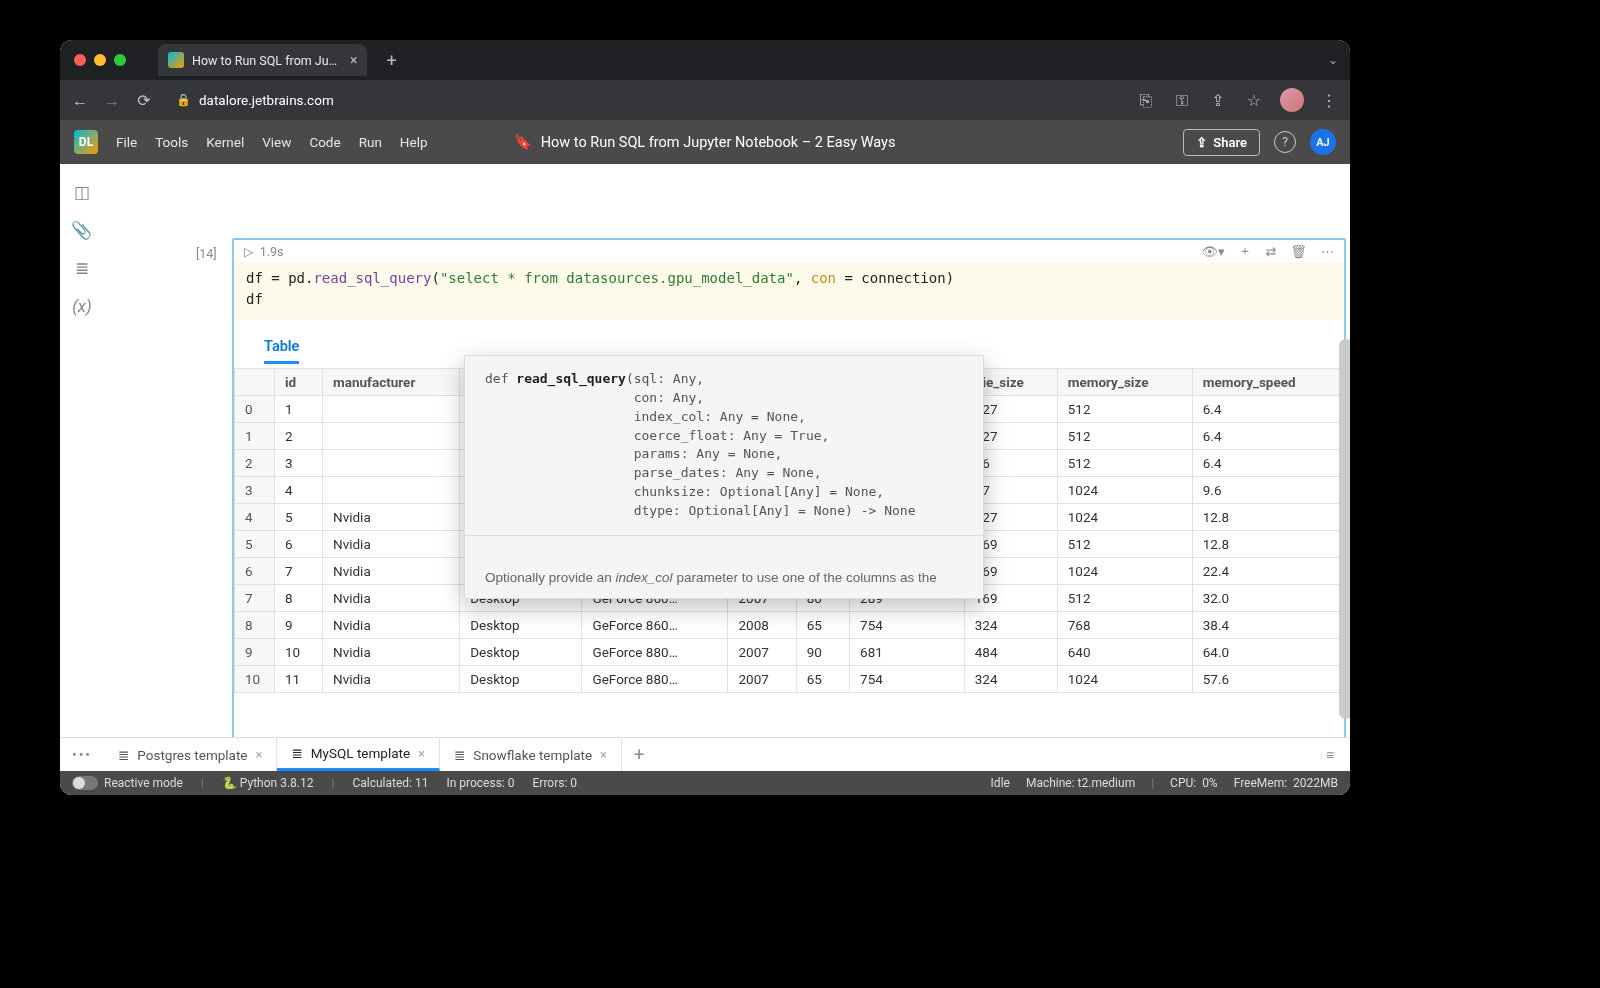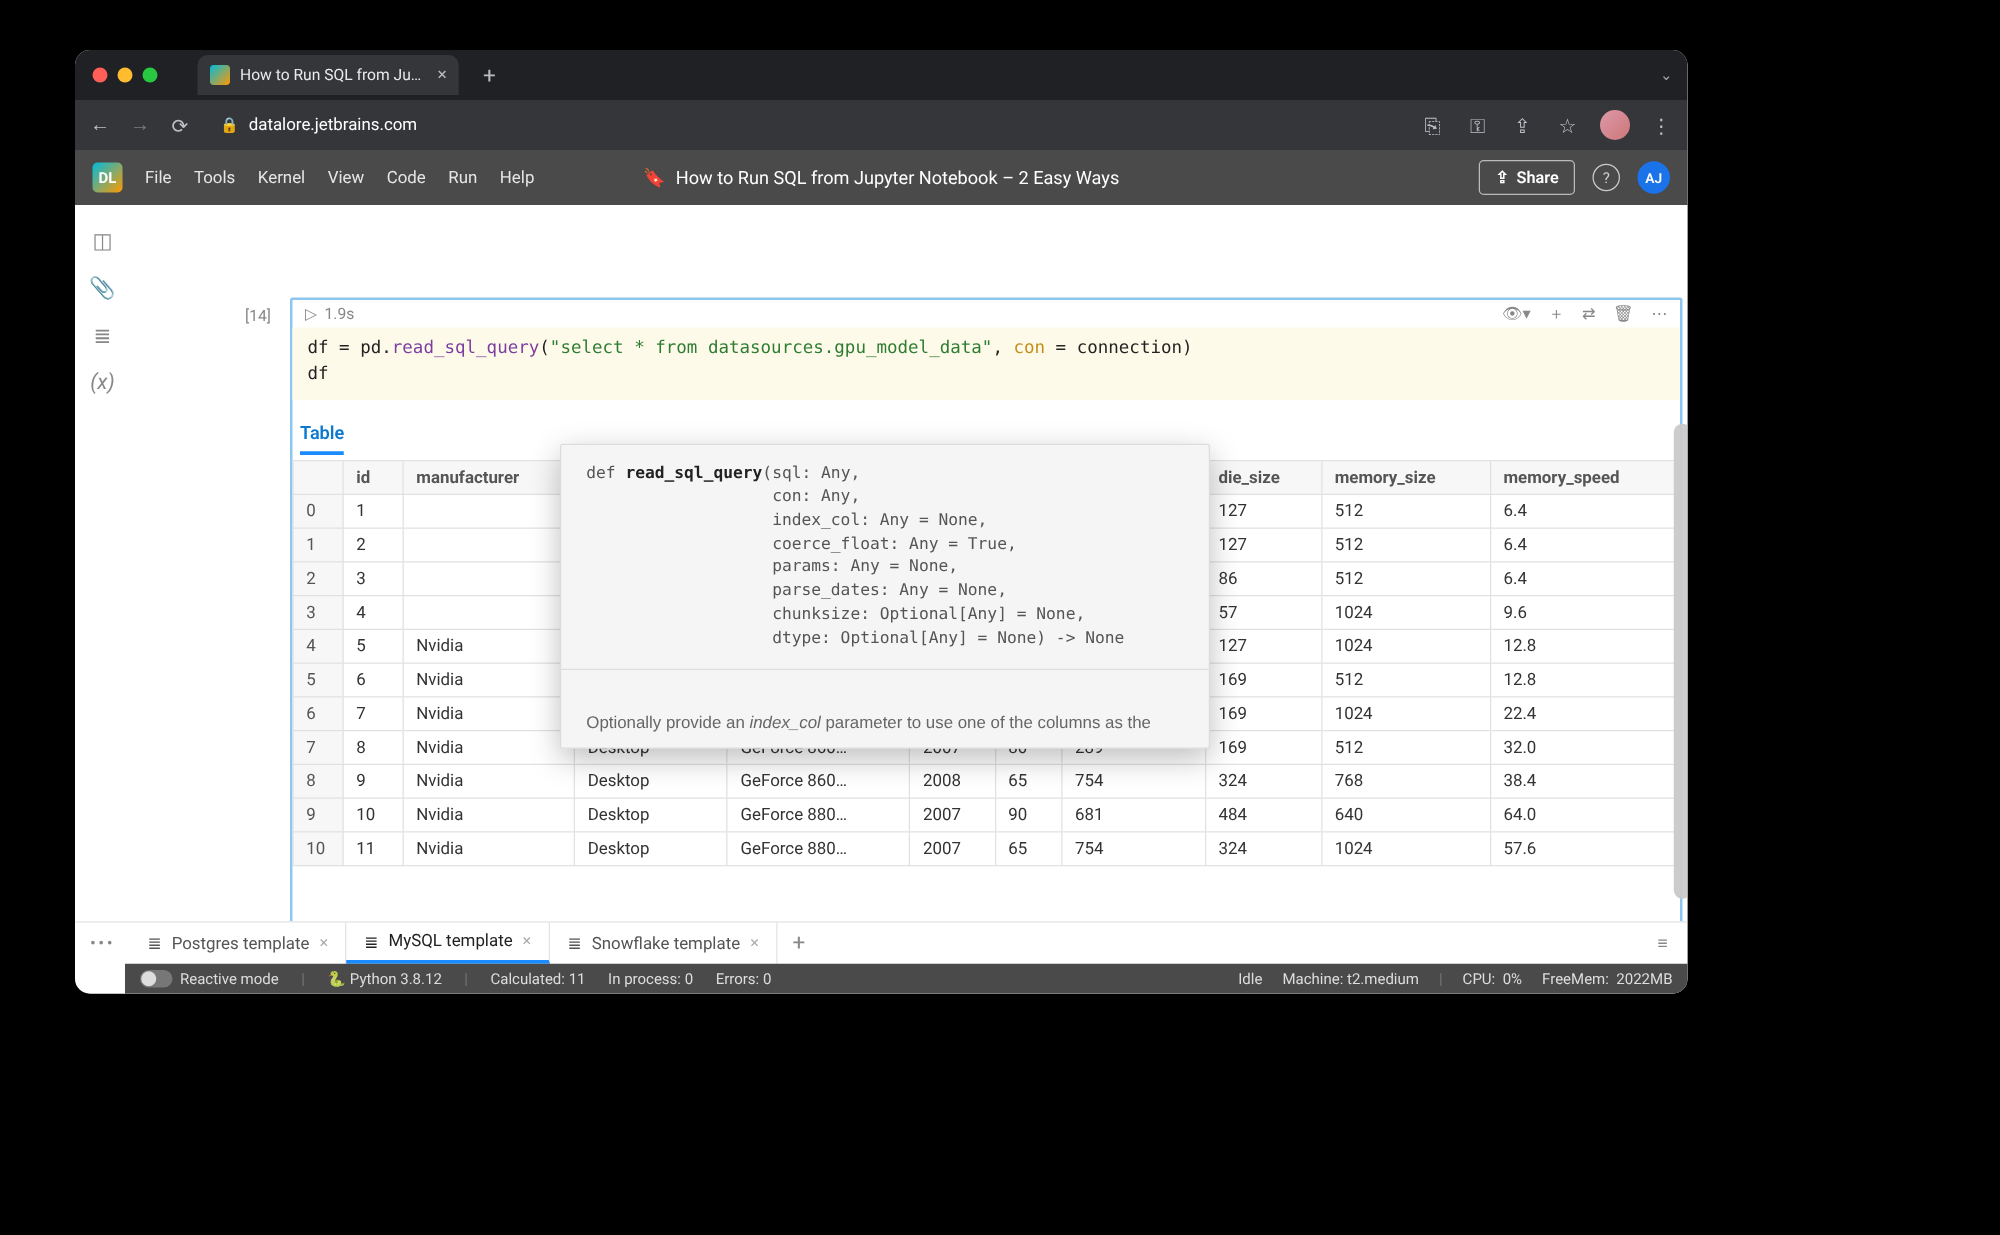--- a/index.html
+++ b/index.html
@@ -41,43 +41,43 @@
   .content{flex:1;overflow:hidden;position:relative;}
   .step-h{font-weight:700;font-size:17px;padding:16px 0 24px 150px;}
   .cell-gutter{position:absolute;left:92px;top:82px;color:#888;font-size:12.5px;}
   .cell{position:absolute;left:128px;right:4px;top:74px;border:2px solid #8ec6f2;border-radius:2px;background:#fff;min-height:560px;}
   .cell-top{height:22px;display:flex;align-items:center;justify-content:flex-end;gap:14px;padding:0 10px;color:#888;font-size:13px;}
   .cell-top-left{position:absolute;left:10px;display:flex;align-items:center;gap:6px;color:#888;font-size:12.5px;}
   .code-area{background:#fdfae9;padding:6px 12px 10px 12px;font-family:Menlo,Consolas,monospace;font-size:14px;color:#222;line-height:1.5;}
   .kw{color:#c38e1a;}
   .fn{color:#7a3ea1;}
   .str{color:#2f7d32;}
-  .inner-tabs{display:flex;gap:20px;padding:18px 0 0 6px;font-size:14.5px;color:#555;}
+  .inner-tabs{display:flex;gap:20px;padding:18px 0 0 30px;font-size:14.5px;color:#555;}
   .inner-tabs .active{color:#0b79d0;border-bottom:3px solid #1a8cff;padding-bottom:6px;font-weight:600;}
   table.data{width:100%;border-collapse:collapse;font-size:13.5px;color:#333;margin-top:4px;}
   table.data th, table.data td{border:1px solid #e1e1e1;padding:5px 10px;text-align:left;white-space:nowrap;}
   table.data th{background:#f7f7f7;font-weight:700;color:#555;}
   table.data td.idx, table.data th.idx{background:#f7f7f7;color:#555;width:40px;}
   
-  .tooltip{position:absolute;left:214px;top:115px;width:520px;background:#f5f5f5;border:1px solid #ddd;box-shadow:0 8px 24px rgba(0,0,0,.25);font-family:Menlo,Consolas,monospace;font-size:13px;color:#555;border-radius:2px;z-index:10;}
+  .tooltip{position:absolute;left:230px;top:115px;width:520px;background:#f5f5f5;border:1px solid #ddd;box-shadow:0 8px 24px rgba(0,0,0,.25);font-family:Menlo,Consolas,monospace;font-size:13px;color:#555;border-radius:2px;z-index:10;}
   .tooltip .sig{padding:14px 16px 14px 20px;border-bottom:1px solid #ddd;white-space:pre;line-height:1.45;}
   .tooltip .sig b{color:#222;}
   .tooltip .doc{padding:12px 16px 10px 20px;font-family:-apple-system,sans-serif;font-size:13.5px;color:#666;line-height:1.5;}
   .tooltip .doc .lead{color:#333;margin-bottom:4px;}
   .tooltip .doc em{font-style:italic;}
   
   .sheet-tabs{height:34px;border-top:1px solid #ddd;display:flex;align-items:stretch;background:#fff;color:#555;}
   .sh-more{width:44px;display:flex;align-items:center;justify-content:center;color:#888;letter-spacing:2px;}
   .sh-tab{display:flex;align-items:center;gap:8px;padding:0 14px;border-right:1px solid #e3e3e3;font-size:13.5px;}
   .sh-tab.active{border-bottom:3px solid #1a8cff;color:#222;}
   .sh-tab .tclose{color:#aaa;font-size:13px;}
   .sh-add{width:34px;display:flex;align-items:center;justify-content:center;font-size:18px;color:#888;}
   .sh-right{margin-left:auto;width:40px;display:flex;align-items:center;justify-content:center;color:#888;}
   
-  .statusbar{height:24px;background:#4a4a4a;color:#ddd;font-size:12px;display:flex;align-items:center;padding:0 12px;gap:18px;margin-left:40px;}
+  .statusbar{height:24px;background:#4a4a4a;color:#ddd;font-size:12px;display:flex;align-items:center;padding:0 12px;gap:18px;}
   .statusbar .sep{color:#777;}
   .toggle{width:26px;height:14px;border-radius:7px;background:#777;position:relative;display:inline-block;vertical-align:middle;margin-right:6px;}
   .toggle::after{content:"";position:absolute;left:1px;top:1px;width:12px;height:12px;border-radius:50%;background:#ddd;}
   .statusbar .right{margin-left:auto;display:flex;gap:16px;}
   .ellip{overflow:hidden;text-overflow:ellipsis;}
   .scrollbar-ov{position:absolute;right:-3px;top:175px;width:14px;height:380px;background:#c9c9c9;border-radius:7px;opacity:.95;z-index:50;}
 </style>
 </head>
 <body>
 

